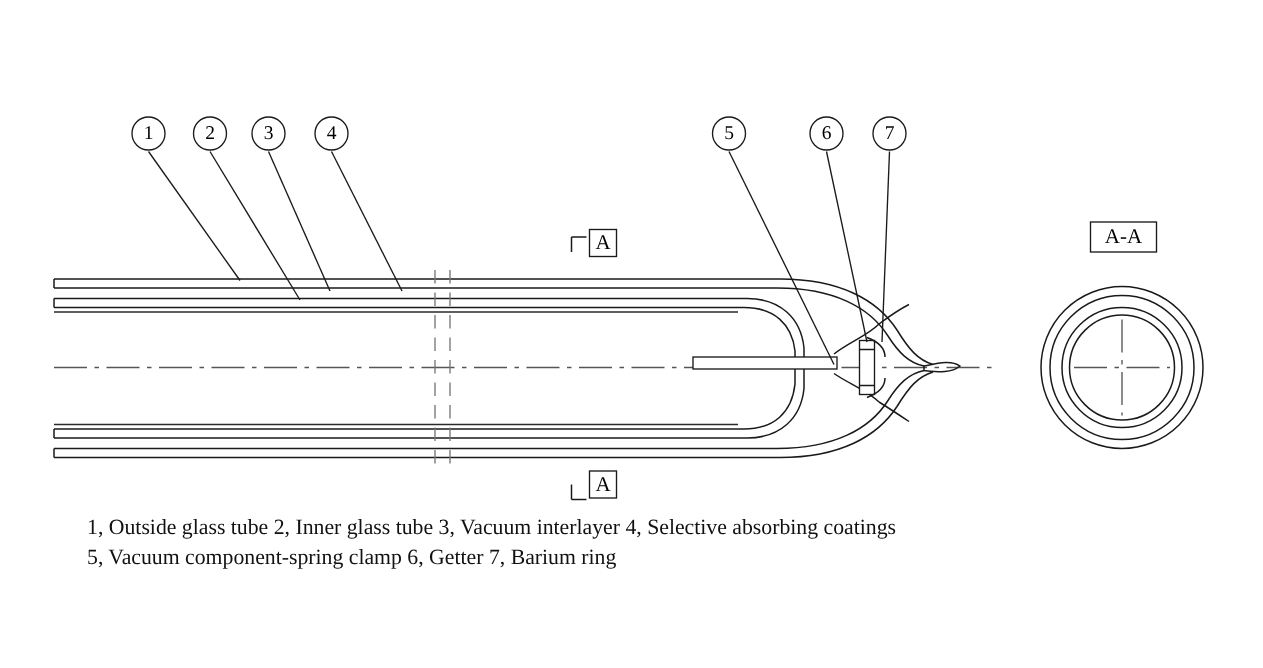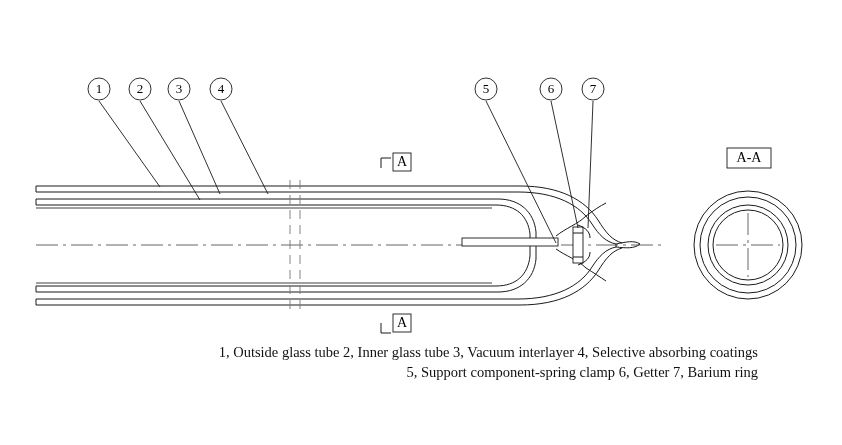--- a/index.html
+++ b/index.html
@@ -32,21 +32,20 @@
     left: 58px;
     top: 342px;
     width: 700px;
     font-family: "Liberation Serif", serif;
     font-size: 14.5px;
     line-height: 20px;
     color: #111111;
   }
   .caption-line {
     white-space: pre;
-    text-align: right;
   }
   text {
     font-family: "Liberation Serif", serif;
     fill: #000000;
   }
   .callout-num {
     font-size: 13px;
     text-anchor: middle;
     dominant-baseline: middle;
   }
@@ -183,16 +182,16 @@
     <text class="callout-num" x="551" y="90">6</text>
 
     <line class="leader" x1="593" y1="101" x2="588" y2="228"></line>
     <circle class="circ" cx="593" cy="89" r="11"></circle>
     <text class="callout-num" x="593" y="90">7</text>
 
   </svg>
 
   <div class="caption-block">
     <div class="caption-line">1, Outside glass tube 2, Inner glass tube 3, Vacuum interlayer 4, Selective absorbing coatings</div>
-    <div class="caption-line">5, Support component-spring clamp 6, Getter 7, Barium ring</div>
+    <div class="caption-line">5, Vacuum component-spring clamp 6, Getter 7, Barium ring</div>
   </div>
 
 </div>
 
 </body></html>

